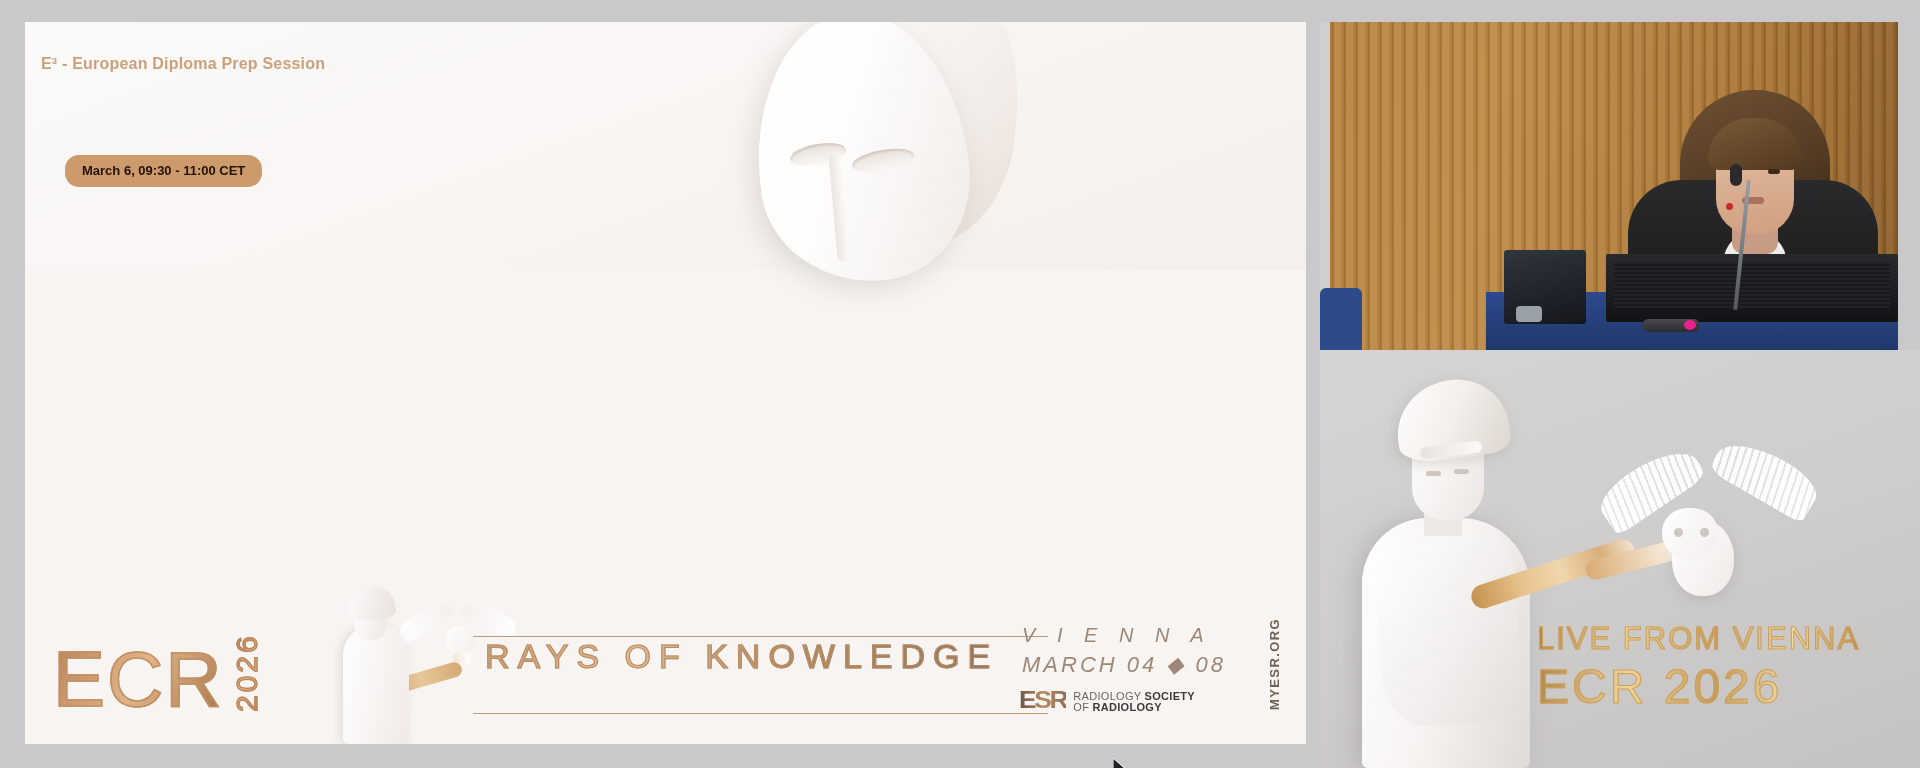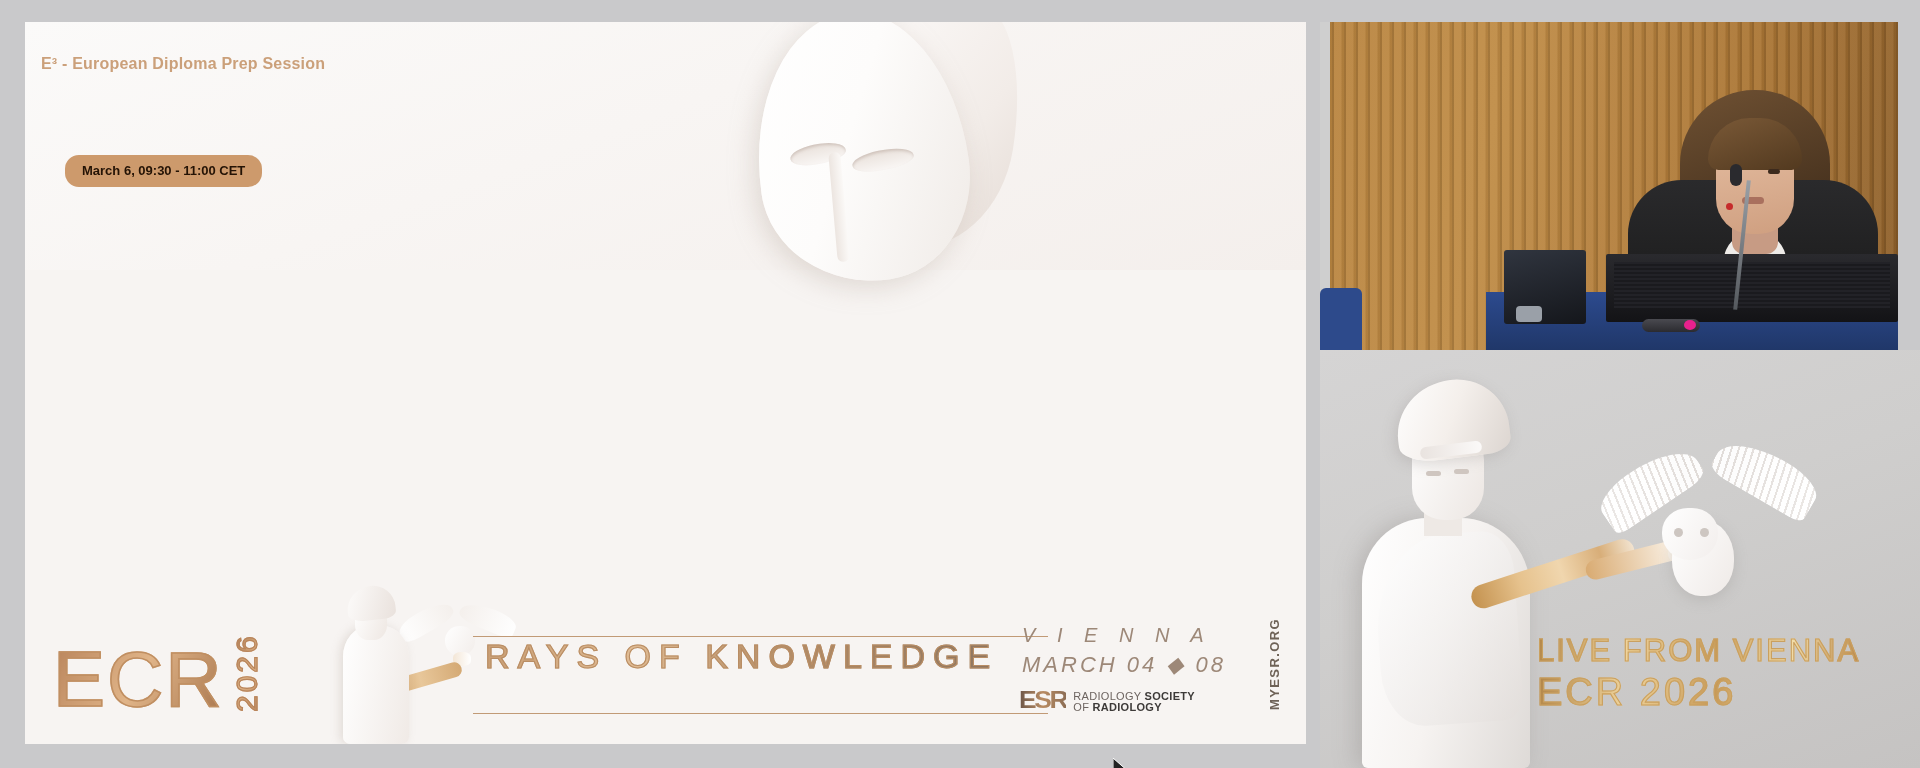--- a/index.html
+++ b/index.html
@@ -459,21 +459,21 @@
   .live-overlay { position: absolute; left: 217px; bottom: 54px; }
   .live-l1, .live-l2 {
     color: transparent;
     -webkit-text-stroke: 1.1px #caa05f;
     background: linear-gradient(100deg,#b08345 0%,#efd49c 28%,#c79a58 55%,#f2dda9 78%,#b9864a 100%);
     -webkit-background-clip: text; background-clip: text;
     white-space: nowrap;
     font-weight: 300;
   }
   .live-l1 { font-size: 31px; letter-spacing: 2px; }
-  .live-l2 { font-size: 38px; letter-spacing: 3px; margin-top: 2px; }
+  .live-l2 { font-size: 48px; letter-spacing: 3px; margin-top: 2px; }
 
   .cursor {
     position: absolute; left: 1113px; top: 758px;
     width: 13px; height: 18px;
   }
 </style>
 </head>
 <body>
 
 <div id="stage">

